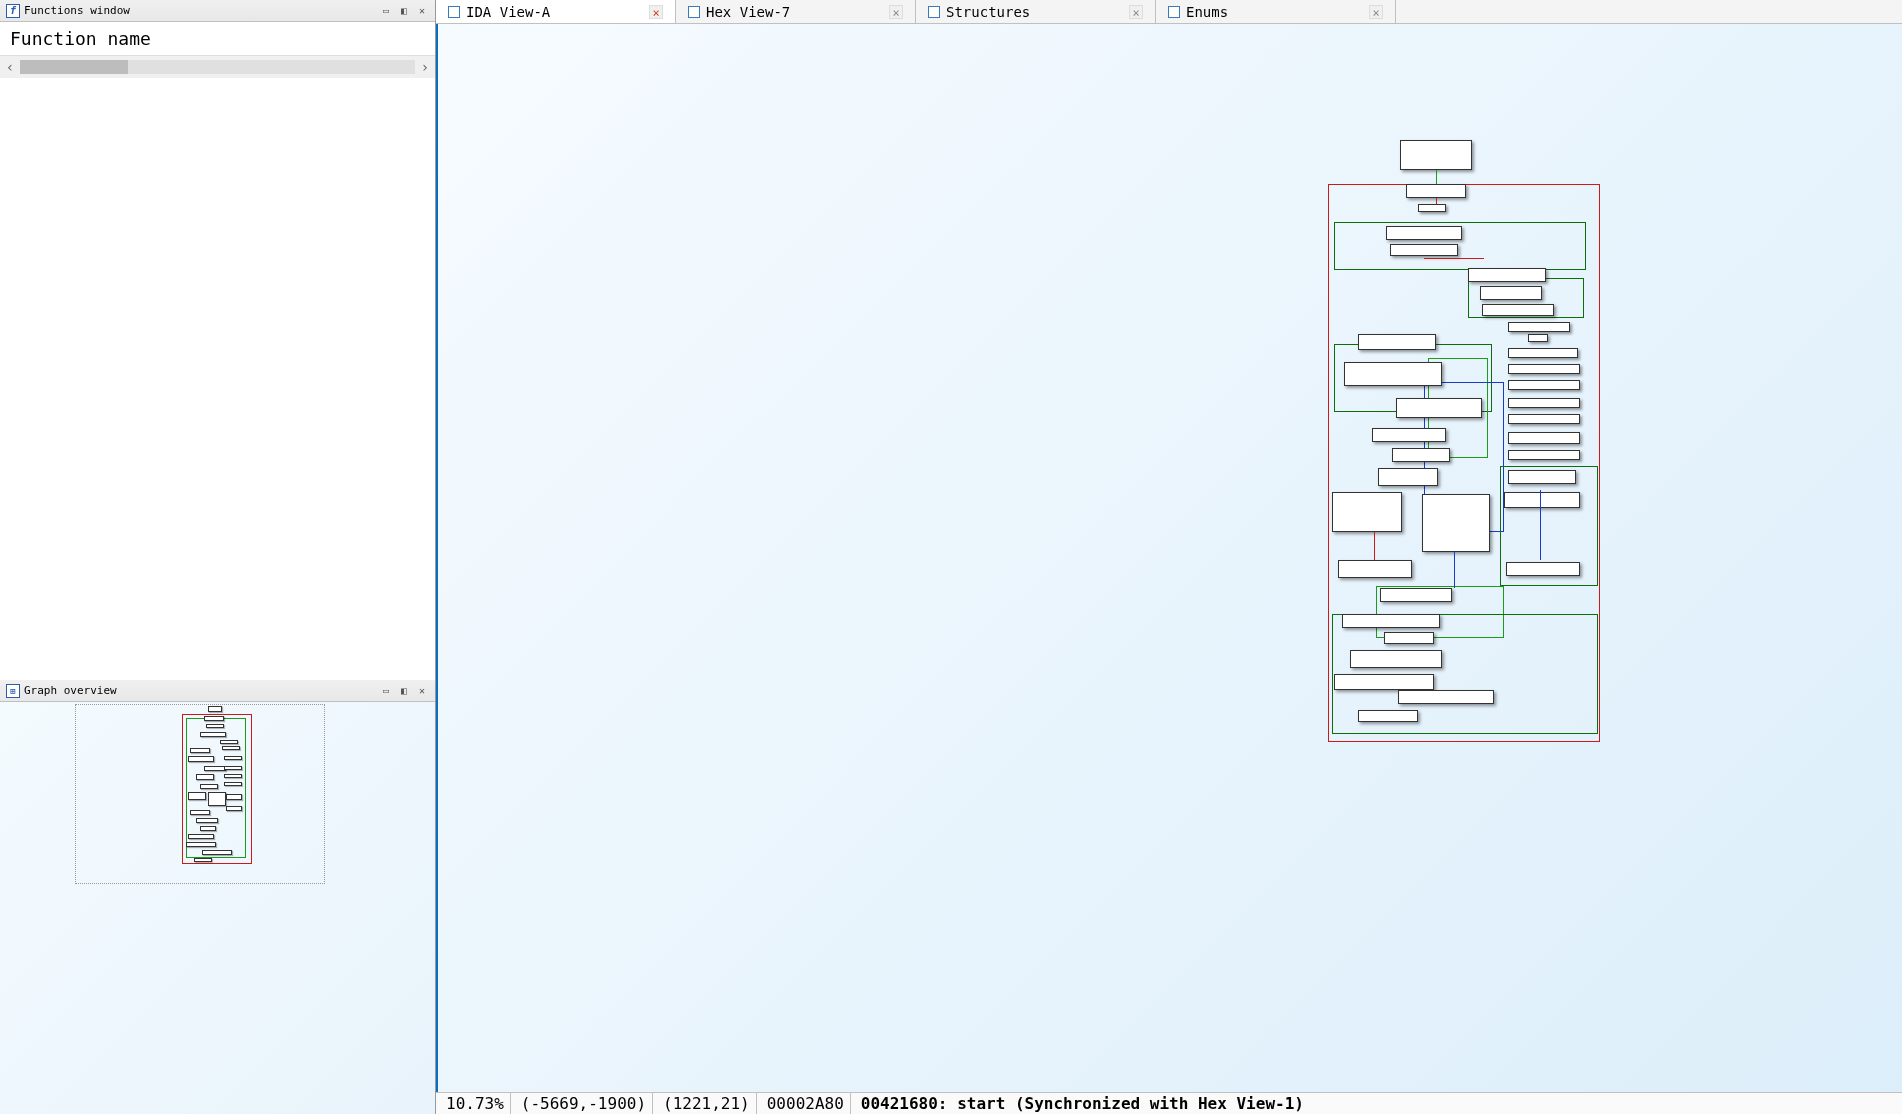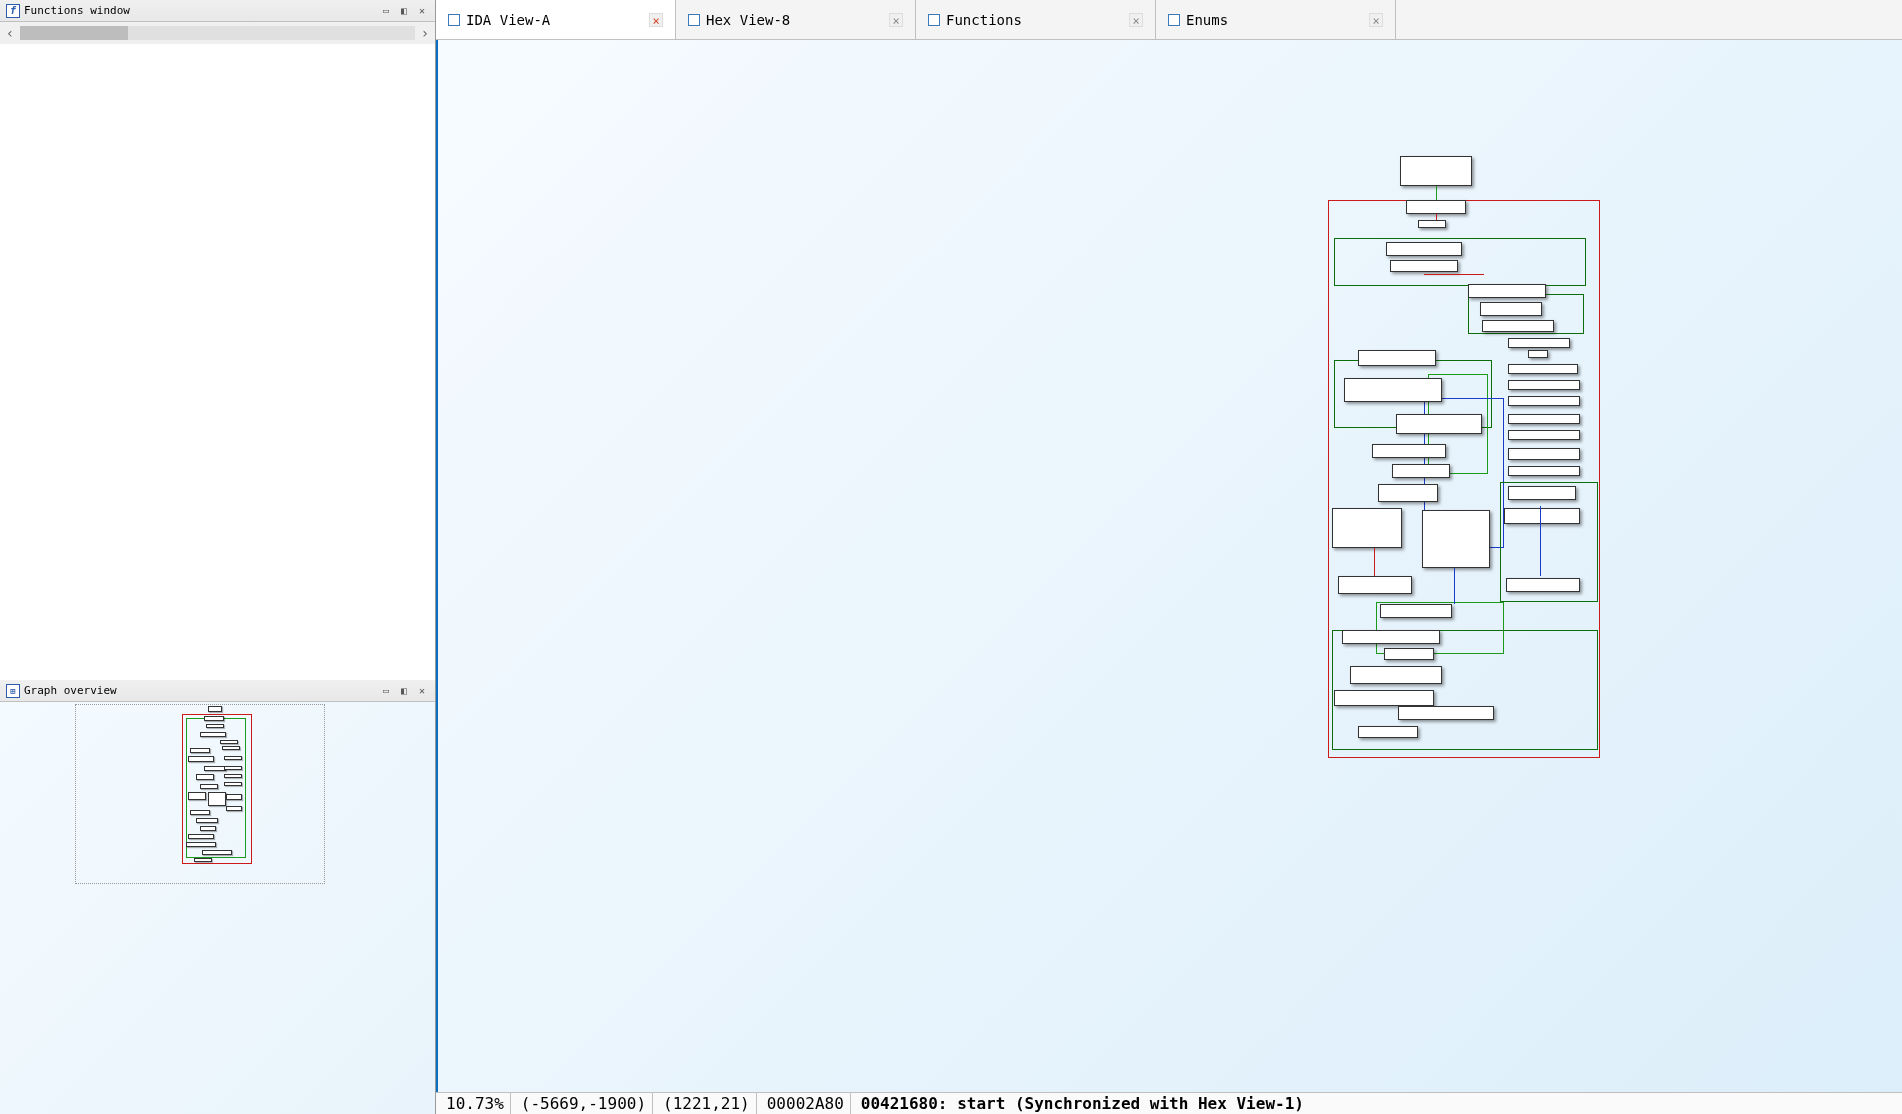--- a/index.html
+++ b/index.html
@@ -141,21 +141,21 @@
   width: 250px;
   height: 180px;
   border: 1px dotted #999;
 }
 .main-panel {
   flex: 1;
   display: flex;
   flex-direction: column;
 }
 .tabs-row {
-  height: 40px;
+  height: 24px;
   background: #f4f4f4;
   display: flex;
   border-bottom: 1px solid #c0c0c0;
 }
 .tab {
   display: flex;
   align-items: center;
   gap: 6px;
   padding: 0 12px;
   border-right: 1px solid #c0c0c0;
@@ -244,20 +244,21 @@
 <div class="left-panel">
 
   <div class="functions-panel">
     <div class="panel-header">
       <span class="icon-box">f</span>
       <span class="title">Functions window</span>
       <span class="ctrl">▭</span>
       <span class="ctrl">◧</span>
       <span class="ctrl">✕</span>
     </div>
+    <div class="column-header">Function name</div>
     <div class="hscroll">
       <span class="sb-btn">‹</span>
       <div class="sb-track">
         <div class="sb-thumb"></div>
       </div>
       <span class="sb-btn">›</span>
     </div>
   </div>
 
   <div class="divider-h"></div>
@@ -313,28 +314,28 @@
     <div class="tab active">
       <span style="display:flex;align-items:center;gap:6px">
         <span class="tab-icon"></span>
         <span>IDA View-A</span>
       </span>
       <span class="close-x">×</span>
     </div>
     <div class="tab">
       <span style="display:flex;align-items:center;gap:6px">
         <span class="tab-icon"></span>
-        <span>Hex View-8</span>
+        <span>Hex View-7</span>
       </span>
       <span class="close-x">×</span>
     </div>
     <div class="tab">
       <span style="display:flex;align-items:center;gap:6px">
         <span class="tab-icon"></span>
-        <span>Functions</span>
+        <span>Structures</span>
       </span>
       <span class="close-x">×</span>
     </div>
     <div class="tab">
       <span style="display:flex;align-items:center;gap:6px">
         <span class="tab-icon"></span>
         <span>Enums</span>
       </span>
       <span class="close-x">×</span>
     </div>

